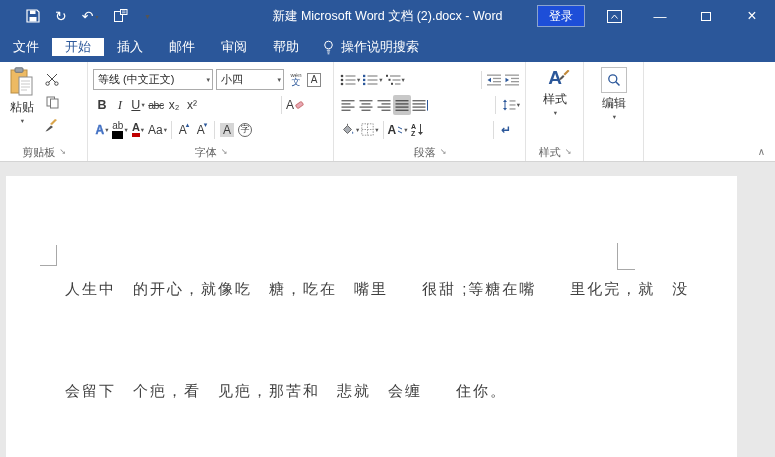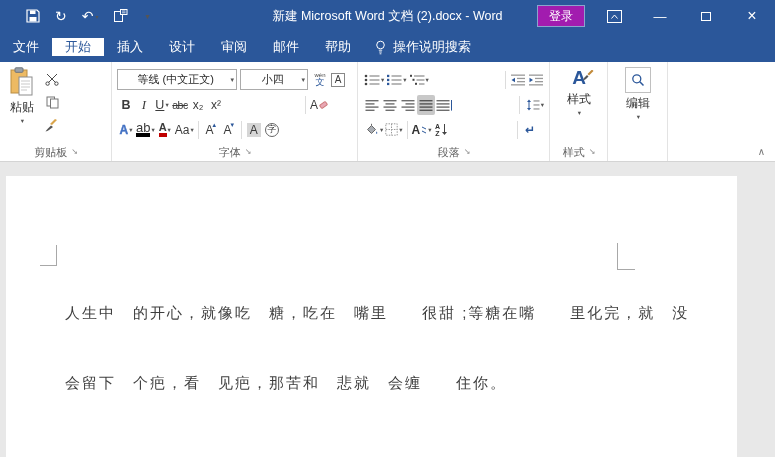--- a/index.html
+++ b/index.html
@@ -9,41 +9,41 @@
 
   
   .titlebar { position:relative; height:32px; background:#2b579a; color:#fff;
               display:flex; align-items:center; }
   .qat { display:flex; align-items:center; gap:15px; padding-left:26px; z-index:2; }
   .qbtn { display:flex; align-items:center; font-size:14px; color:#fff; cursor:default; }
   .qbtn .mini-caret { font-size:6px; margin-left:2px; }
   .title { position:absolute; left:0; right:0; top:0; height:32px; line-height:32px;
            text-align:center; font-size:12.5px; color:#ffffff; pointer-events:none; }
   .signin { position:absolute; left:537px; top:5px; height:22px; padding:0 11px;
-            background:#a21caf; border:1px solid #8ba4cd; color:#fff; font-size:12px;
+            background:#1d4ed8; border:1px solid #8ba4cd; color:#fff; font-size:12px;
             display:flex; align-items:center; z-index:3; }
   .winctl { position:absolute; right:0; top:0; height:32px; display:flex; z-index:3; }
   .wbtn { width:46px; height:32px; display:flex; align-items:center; justify-content:center;
           color:#fff; font-size:13px; }
   .maxbox { width:10px; height:9px; border:1px solid #fff; display:inline-block; }
 
   
   .menubar { height:30px; background:#2b579a; display:flex; align-items:center; color:#fff; }
   .tab { padding:0 13px; font-size:13px; display:flex; align-items:center; }
   .tab.active { background:#ffffff; color:#2b579a; }
   .tellme { display:flex; align-items:center; gap:6px; font-size:13px; padding:0 10px; }
   .share { margin-left:auto; display:flex; align-items:center; gap:6px; font-size:13px;
            padding-right:28px; }
 
   
   .ribbon { position:relative; height:100px; background:#ffffff;
             border-bottom:1px solid #d4d4d4; display:flex; }
   .group { border-right:1px solid #e3e3e3; display:flex; flex-direction:column;
            padding:4px 4px 0 5px; }
-  .rows { flex:1; display:flex; flex-direction:column;text-align:center; }
+  .rows { flex:1; display:flex; flex-direction:column; }
   .rrow { display:flex; align-items:center; }
   .rrow.r1 { height:27px; }
   .rrow.r2 { height:23px; }
   .rrow.r3 { height:27px; }
   .glabel { height:18px; display:flex; align-items:center; justify-content:center;
             gap:4px; font-size:11px; color:#5f5f5f; }
   .launcher { font-size:8px; color:#8a8a8a; line-height:1; }
   .sb { min-width:18px; height:20px; display:flex; align-items:center; justify-content:center;
         font-size:12px; color:#3b3b3b; border-radius:2px; padding:0 1px; }
   .sb.sel { background:#c8c8c8; }
@@ -56,21 +56,21 @@
   .bigbtn { display:flex; flex-direction:column; align-items:center; justify-content:flex-start;
             font-size:12px; color:#333; padding:1px 4px; }
   .bigbtn .blabel { margin-top:2px; }
   .bigbtn .mini-caret { margin-top:1px; }
   .tools-col { display:flex; flex-direction:column; gap:3px; padding-top:3px; margin-left:4px; }
   .b-bold { font-weight:bold; font-size:12.5px; }
   .b-italic { font-style:italic; font-family:"Liberation Serif",serif; font-size:13px; }
   .b-under { text-decoration:underline; font-size:12.5px; }
   .b-strike { text-decoration:line-through; font-size:10.5px; letter-spacing:-0.5px; }
   .fx-a { color:#4472c4; font-weight:bold; -webkit-text-stroke:0.4px #4472c4; }
-  .hl-ab { border-bottom:4px solid #000000; font-size:13px; line-height:11px; }
+  .hl-ab { border-bottom:8px solid #000000; font-size:10px; line-height:11px; }
   .fc-a { border-bottom:4px solid #c00000; font-weight:bold; font-size:11px; line-height:11px; }
   .shade-a { background:#d6d6d6; padding:0 3px; }
   .border-a { border:1px solid #888; width:14px; height:14px; display:flex;
               align-items:center; justify-content:center; font-size:10px; }
   .enclose { border:1px solid #666; border-radius:50%; width:14px; height:14px;
              display:flex; align-items:center; justify-content:center; font-size:9px; }
   .phonetic { display:flex; flex-direction:column; align-items:center; line-height:1; }
   .phonetic .p-top { font-size:6px; color:#444; }
   .phonetic .p-bot { font-size:9px; color:#2b579a; }
   .supmark { font-size:7px; position:relative; top:-5px; margin-left:-1px; color:#2b579a; }
@@ -82,21 +82,21 @@
   
   .docarea { position:relative; height:295px; background:#e8e8e8; overflow:hidden; }
   .page { position:absolute; left:6px; top:14px; width:731px; height:281px; background:#fff; }
   .crop { position:absolute; border-color:#a8a8a8; }
   .crop-tl { left:34px; top:69px; width:17px; height:21px;
              border-right:1px solid #a8a8a8; border-bottom:1px solid #a8a8a8; }
   .crop-tr { left:611px; top:67px; width:18px; height:27px;
              border-left:1px solid #a8a8a8; border-bottom:1px solid #a8a8a8; }
   .page-line { position:absolute; left:59px; white-space:pre; font-size:15px;
                letter-spacing:2px; color:#3e3e3e; }
-  .l0 { top:104px;margin-top:24px; } .l1 { top:148px; } .l2 { top:198px; }
+  .l0 { top:104px; } .l1 { top:148px; } .l2 { top:206px; }
 </style>
 </head>
 <body>
 
 <div class="win">
 
   <div class="titlebar">
     <div class="qat">
       <span class="qbtn">
         <svg width="14" height="14" viewBox="0 0 14 14">
@@ -141,36 +141,35 @@
       <span class="wbtn" style="font-size:16px">
         <span>×</span>
       </span>
     </div>
   </div>
 
   <div class="menubar">
     <span class="tab">文件</span>
     <span class="tab active">开始</span>
     <span class="tab">插入</span>
-    <span class="tab">设计</span>
+    <span class="tab">邮件</span>
     <span class="tab">审阅</span>
-    <span class="tab">邮件</span>
     <span class="tab">帮助</span>
     <span class="tellme">
       <svg width="13" height="15" viewBox="0 0 13 15">
         <circle cx="6.5" cy="5" r="3.8" fill="none" stroke="#fff"></circle>
         <path d="M4.8 10.2 h3.4 M5.2 12 h2.6 M5.6 13.8 h1.8" stroke="#fff" stroke-width="0.9"></path>
       </svg>
       <span>操作说明搜索</span>
     </span>
   </div>
 
   <div class="ribbon">
 
-    <div class="group" style="width:112px">
+    <div class="group" style="width:88px">
       <div class="rows" style="flex-direction:row">
         <div class="bigbtn">
           <svg width="26" height="30" viewBox="0 0 26 30">
             <rect x="2" y="3" width="16" height="23" fill="#edba63" stroke="#b98d43"></rect>
             <rect x="6" y="0.8" width="8" height="4.5" rx="1" fill="#9aa1a8" stroke="#6e757c"></rect>
             <rect x="10" y="10" width="13" height="18" fill="#fff" stroke="#8c8c8c"></rect>
             <path d="M12 14 h9 M12 17 h9 M12 20 h9 M12 23 h6" stroke="#c9c9c9" stroke-width="1"></path>
           </svg>
           <span class="blabel">粘贴</span>
           <span class="mini-caret">▾</span>

